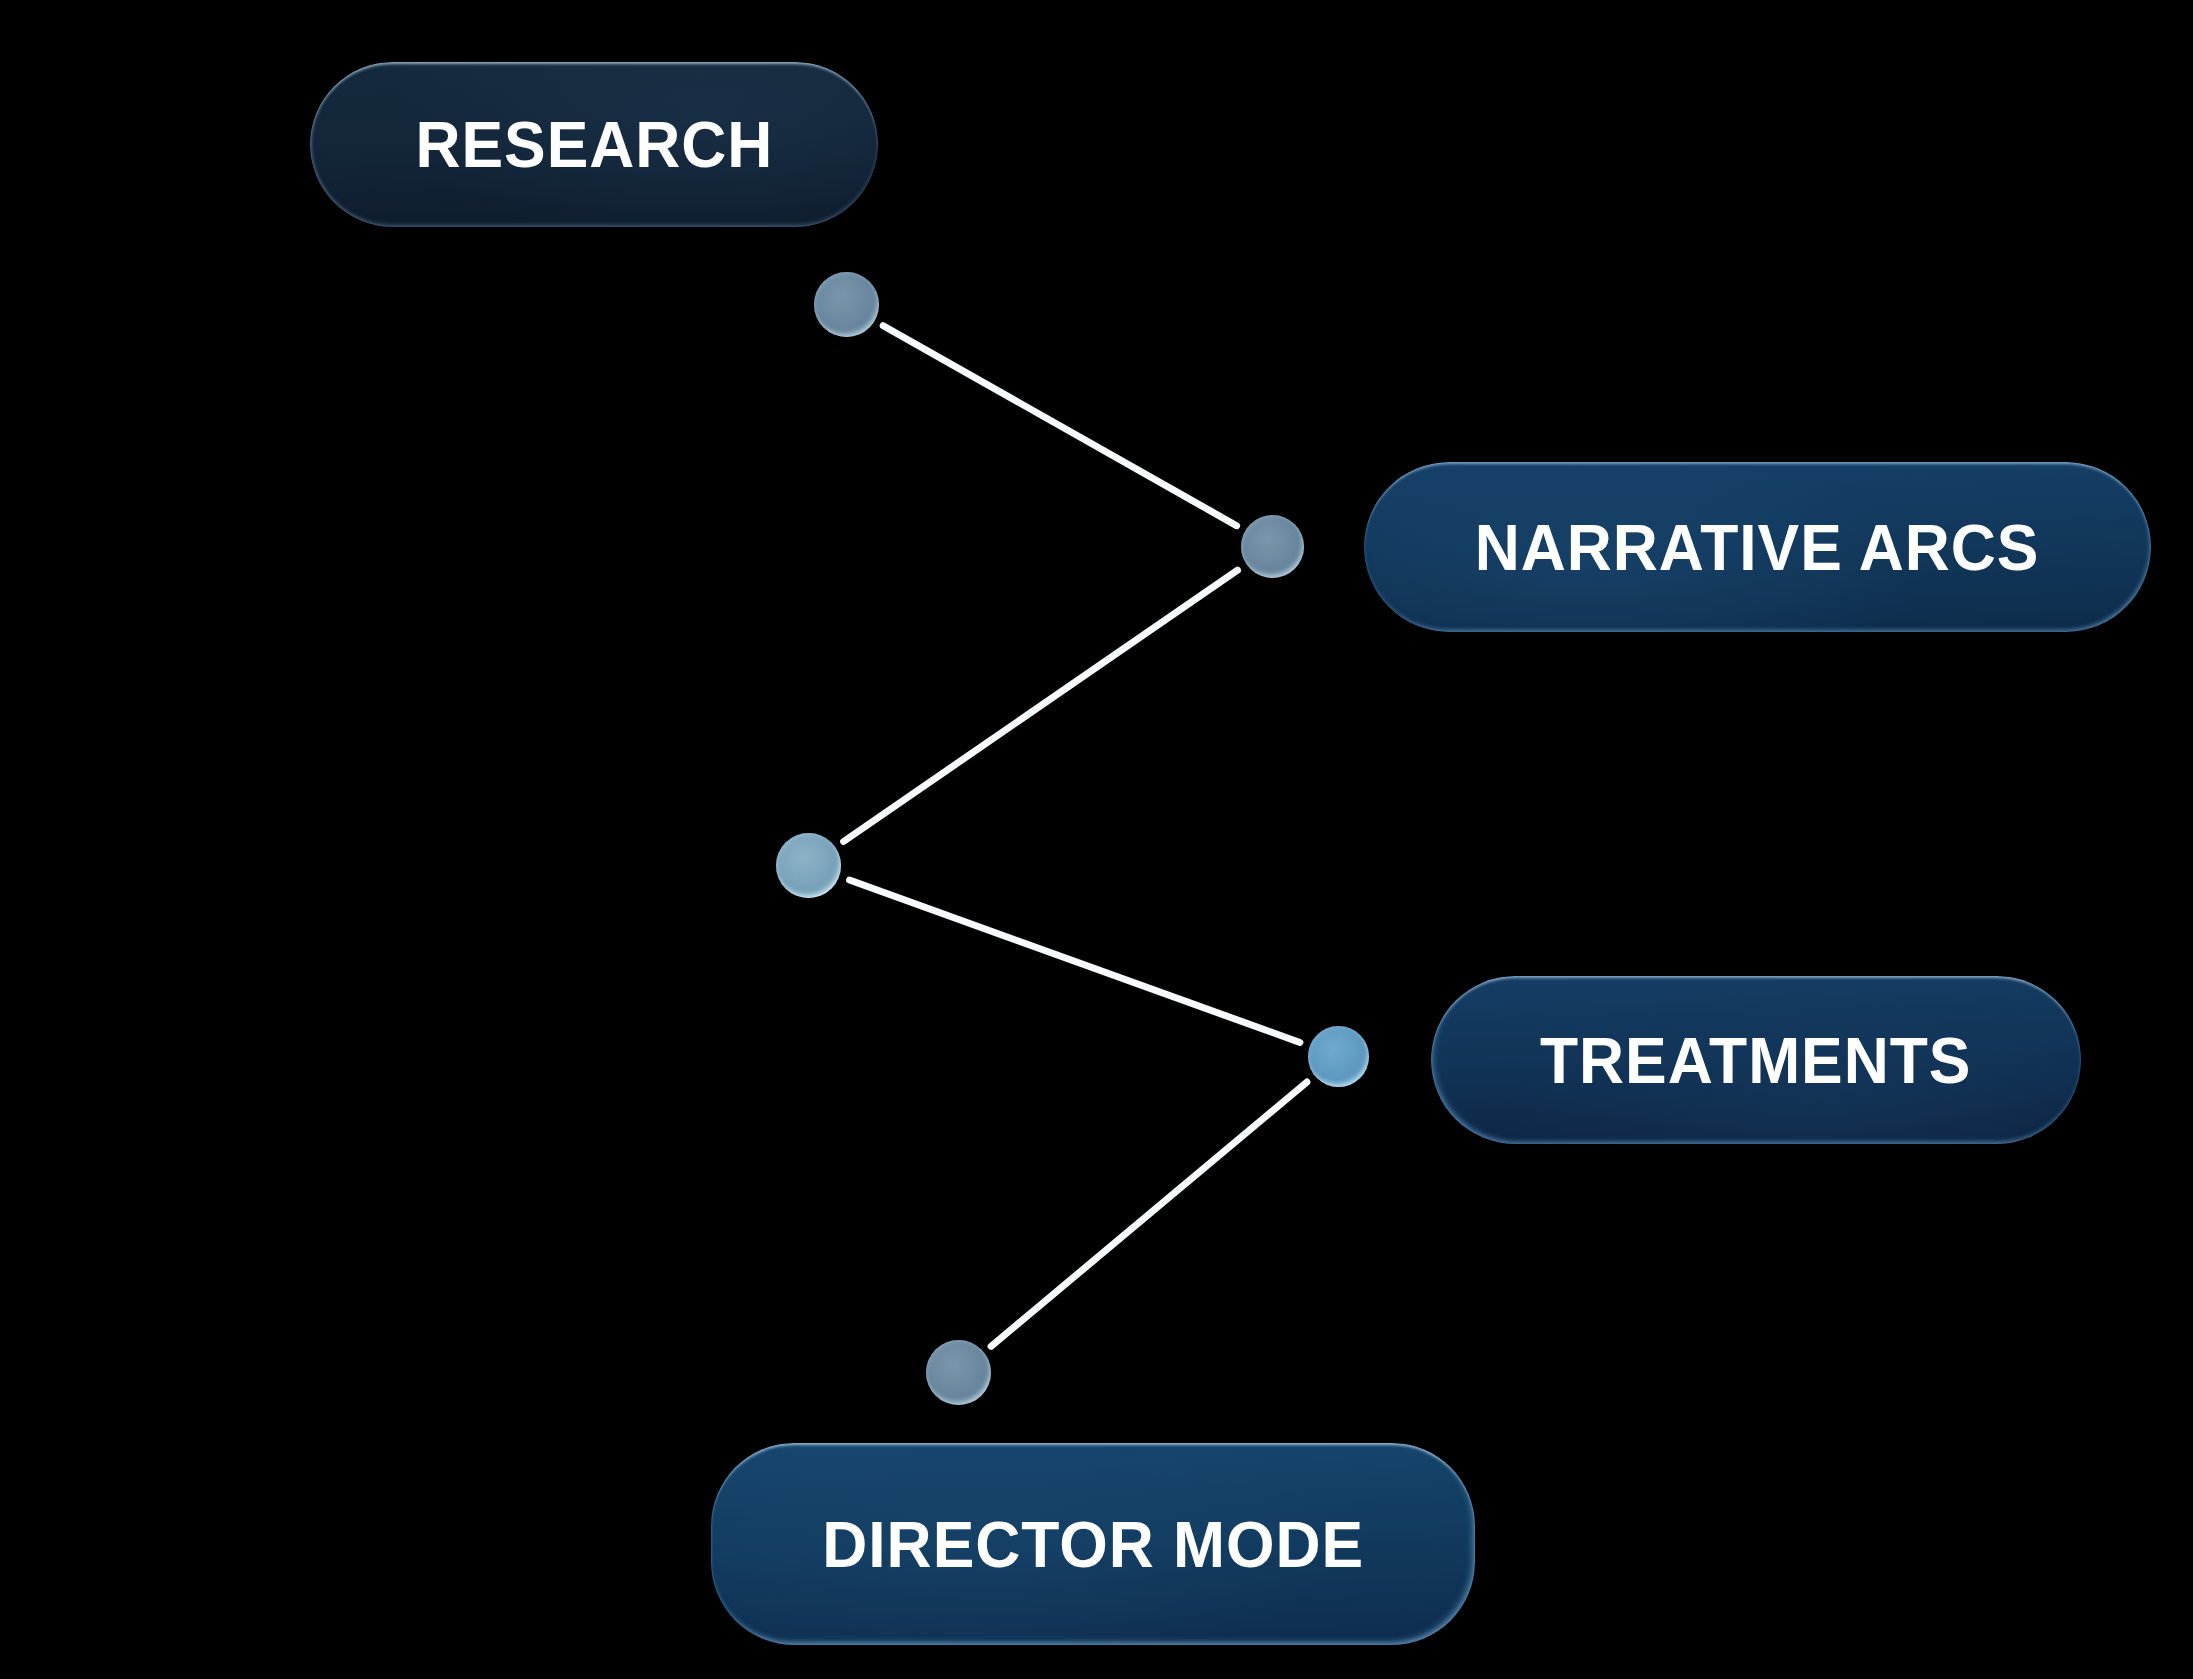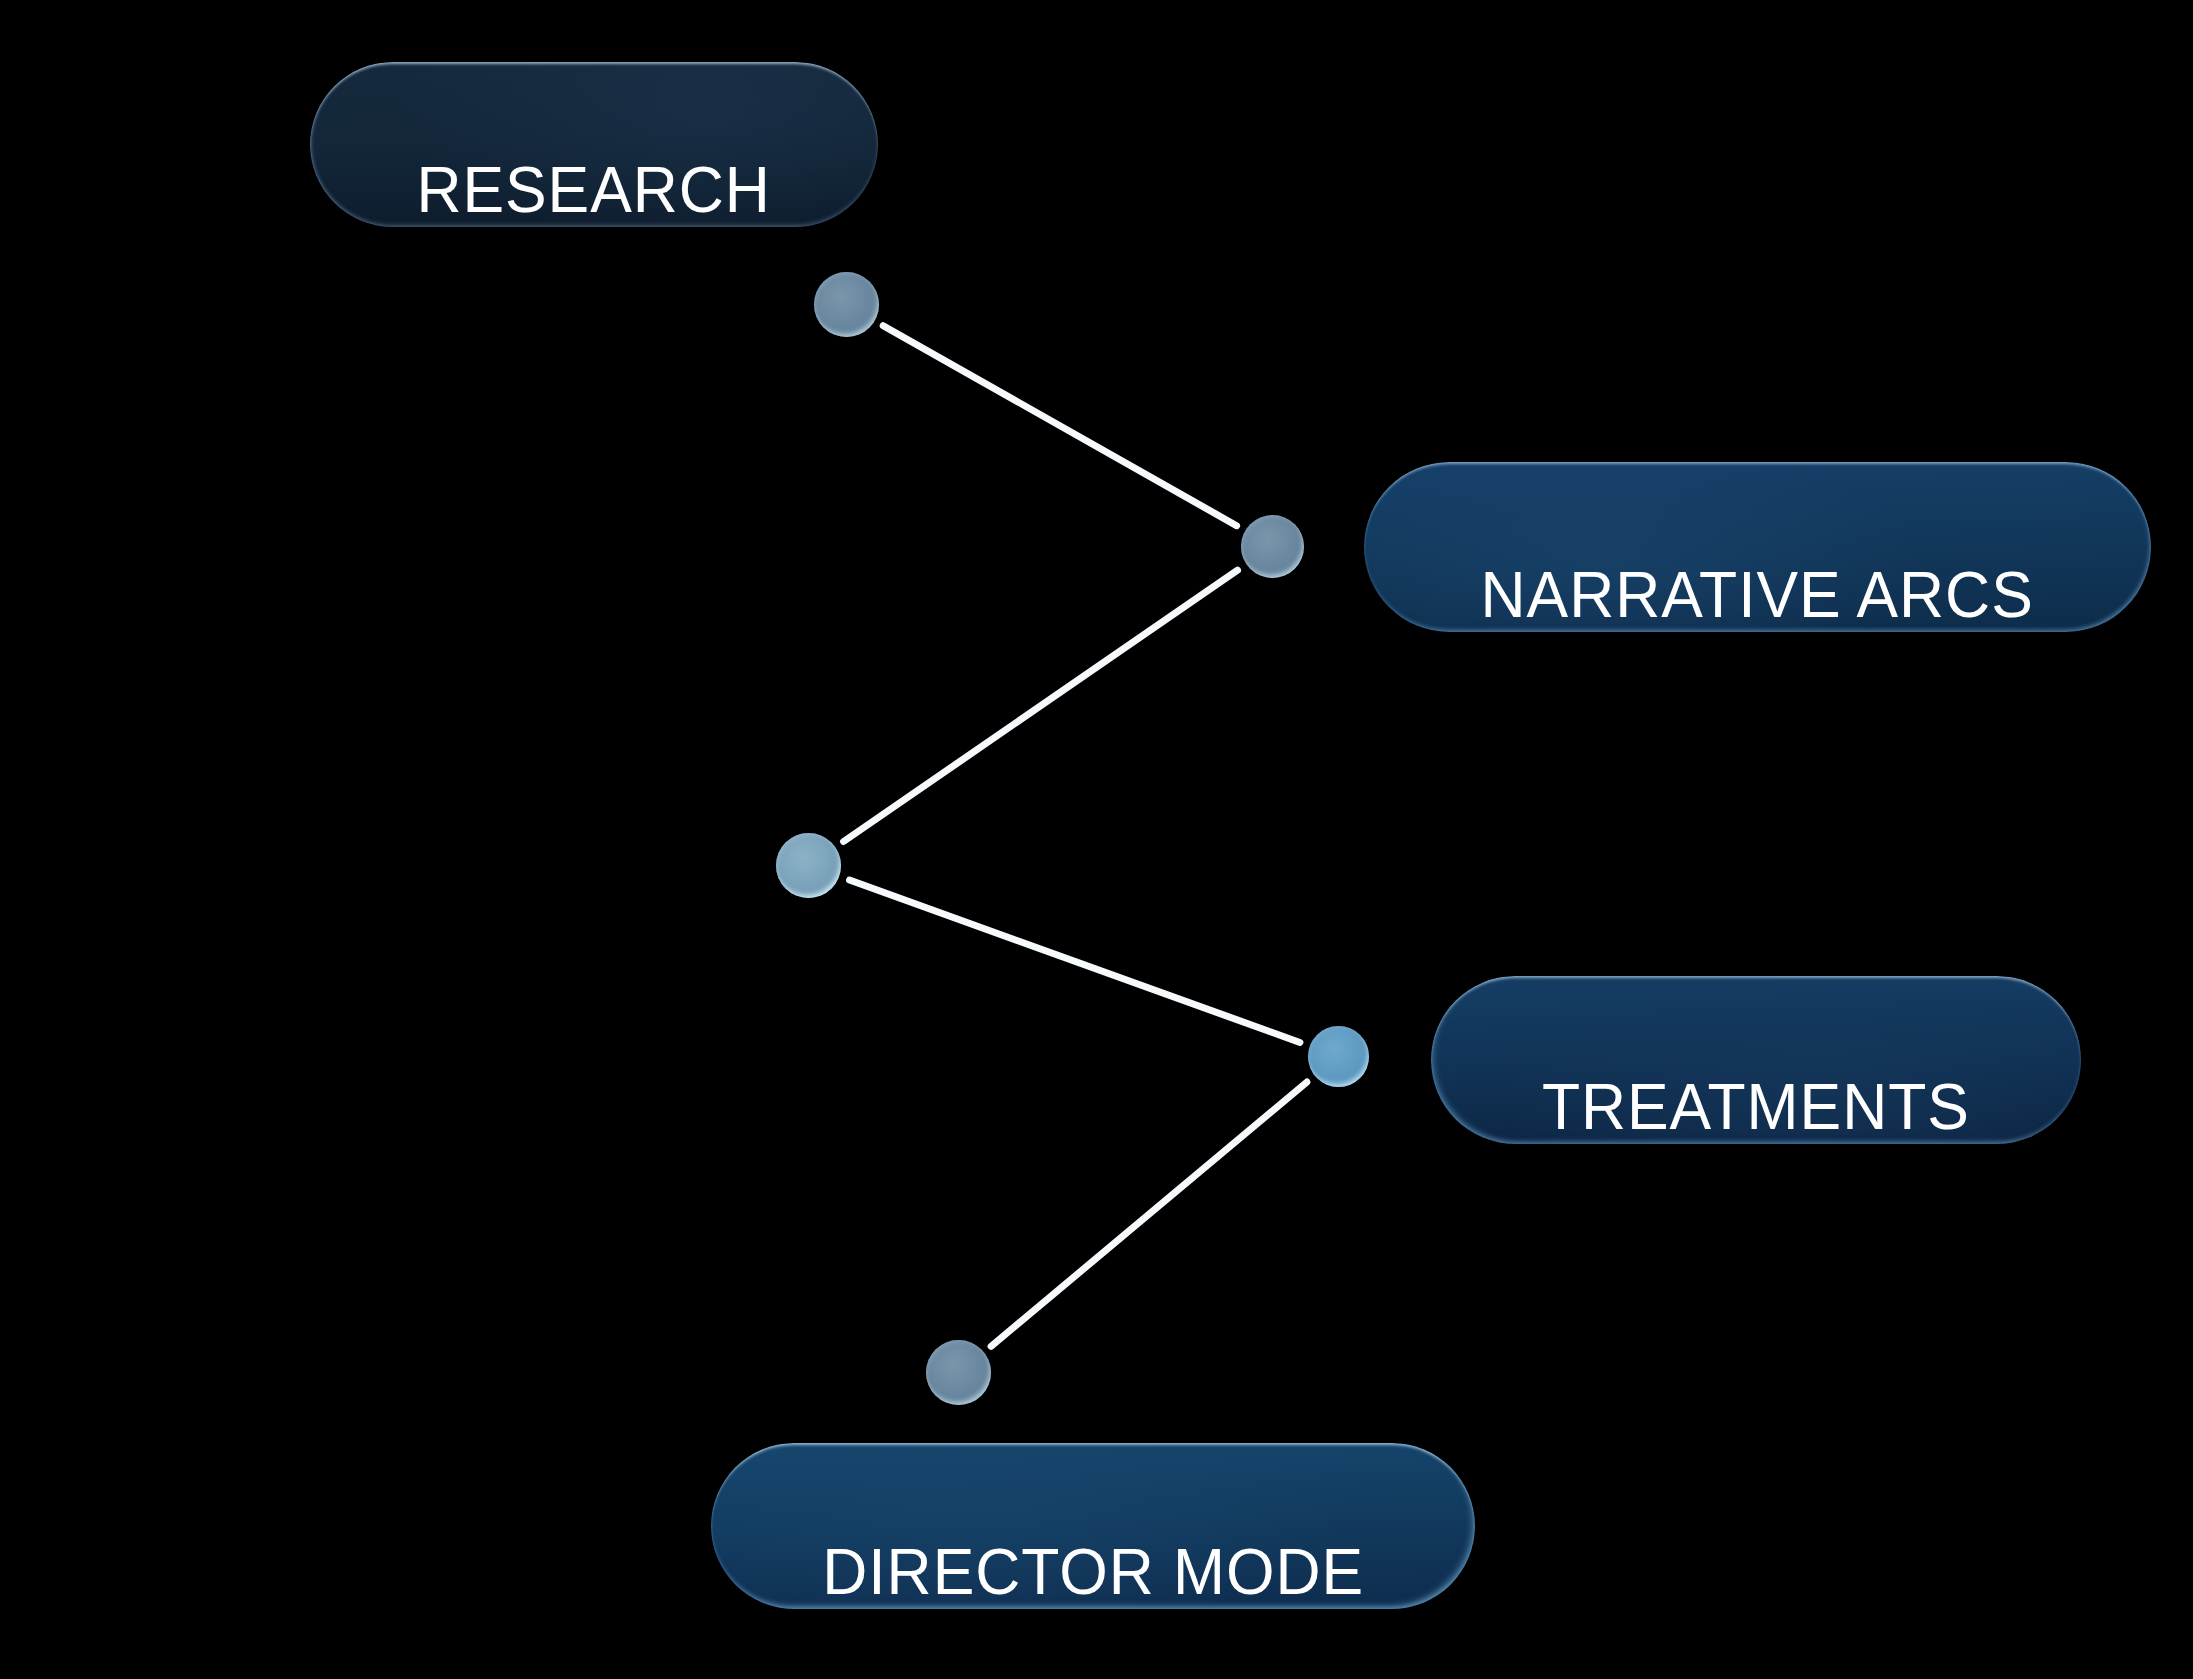--- a/index.html
+++ b/index.html
@@ -25,24 +25,24 @@
     width:2194px;height:1679px;
   }
   .connections line{
     stroke:var(--connector-line,#f7fafc);
     stroke-width:7;
     stroke-linecap:round;
   }
   .pill{
     position:absolute;
     display:flex;
-    align-items:flex-end;
+    align-items:center;
     justify-content:center;
     color:var(--label-text,#fff);
-    font-weight:400;
+    font-weight:700;
     font-size:65px;
     letter-spacing:1px;
     white-space:nowrap;
     cursor:pointer;
   }
   .pill .label{
     transform:scaleX(0.96);
   }
   .pill-research{
     left:310px;top:62px;width:568px;height:165px;border-radius:83px;
@@ -80,21 +80,21 @@
     background:
       radial-gradient(80% 120% at 60% 70%, rgba(22,58,94,0.5), rgba(0,0,0,0) 62%),
       linear-gradient(178deg,#153e64 0%, #113458 45%, #0d2441 100%);
     box-shadow:
       inset 0 3px 3px -1px rgba(150,185,212,0.85),
       inset 4px -3px 6px -2px rgba(95,150,195,0.6),
       inset 0 -3px 4px -1px rgba(85,130,170,0.5);
     margin-top: 8px;
   }
   .pill-director{
-    left:711px;top:1443px;width:764px;height:166px;border-radius:83px;
+    left:711px;top:1443px;width:764px;height:202px;border-radius:83px;
     background:
       radial-gradient(80% 120% at 35% 40%, rgba(26,70,110,0.5), rgba(0,0,0,0) 62%),
       linear-gradient(178deg,#16466e 0%, #123c60 45%, #0e2c4e 100%);
     box-shadow:
       inset 0 3px 3px -1px rgba(160,195,220,0.9),
       inset -4px -4px 7px -2px rgba(110,165,205,0.65),
       inset 0 -3px 4px -1px rgba(90,140,180,0.55);
   }
   .dot{
     position:absolute;

